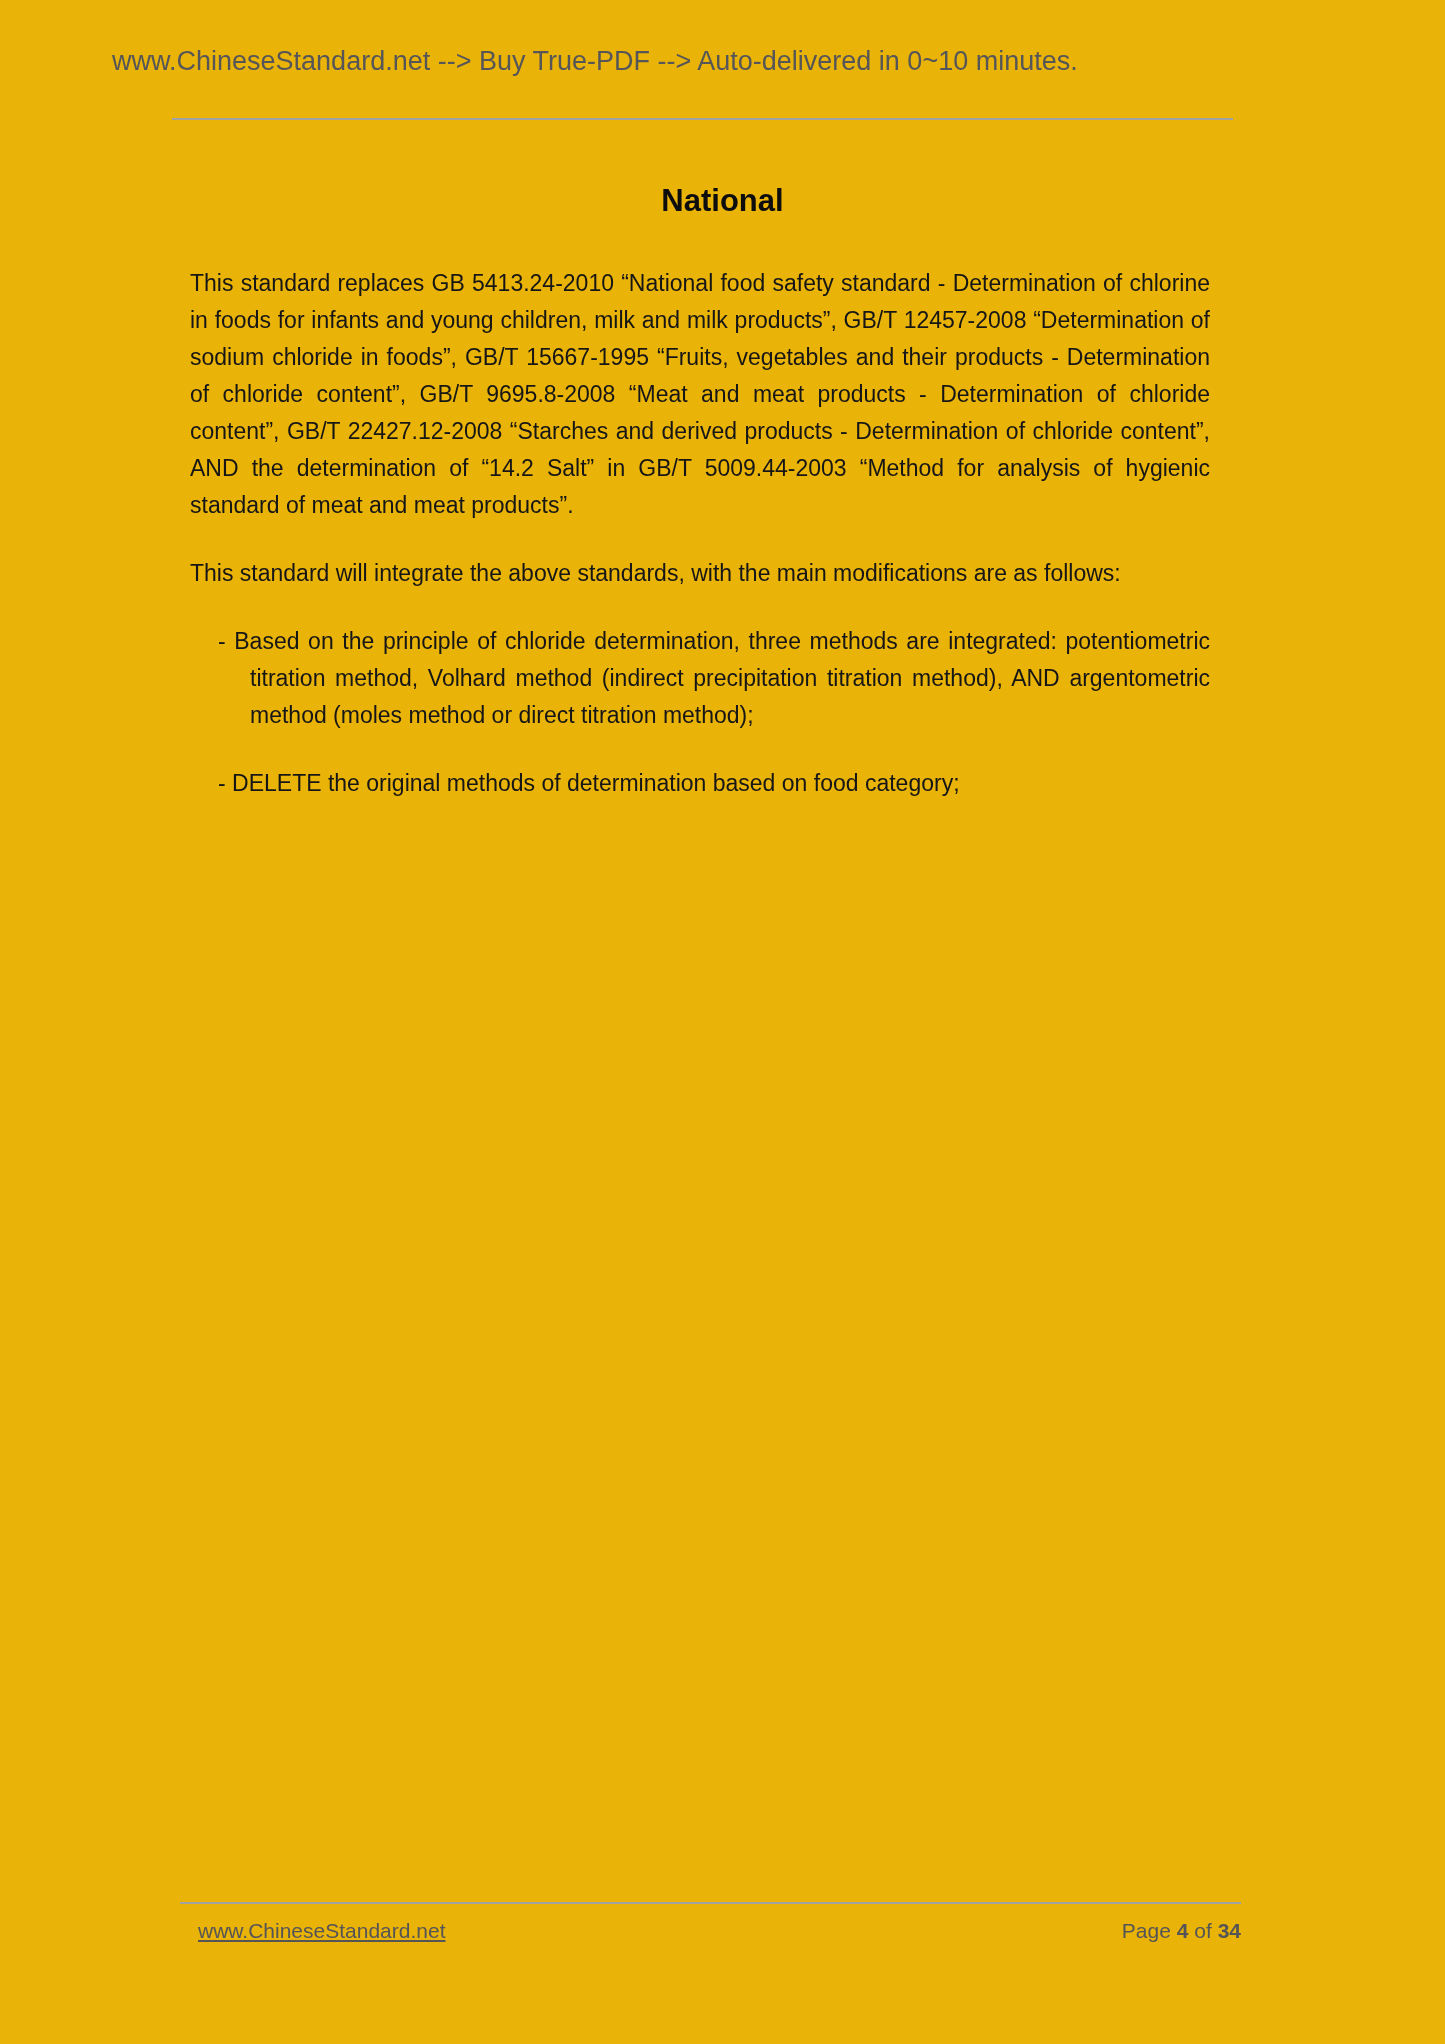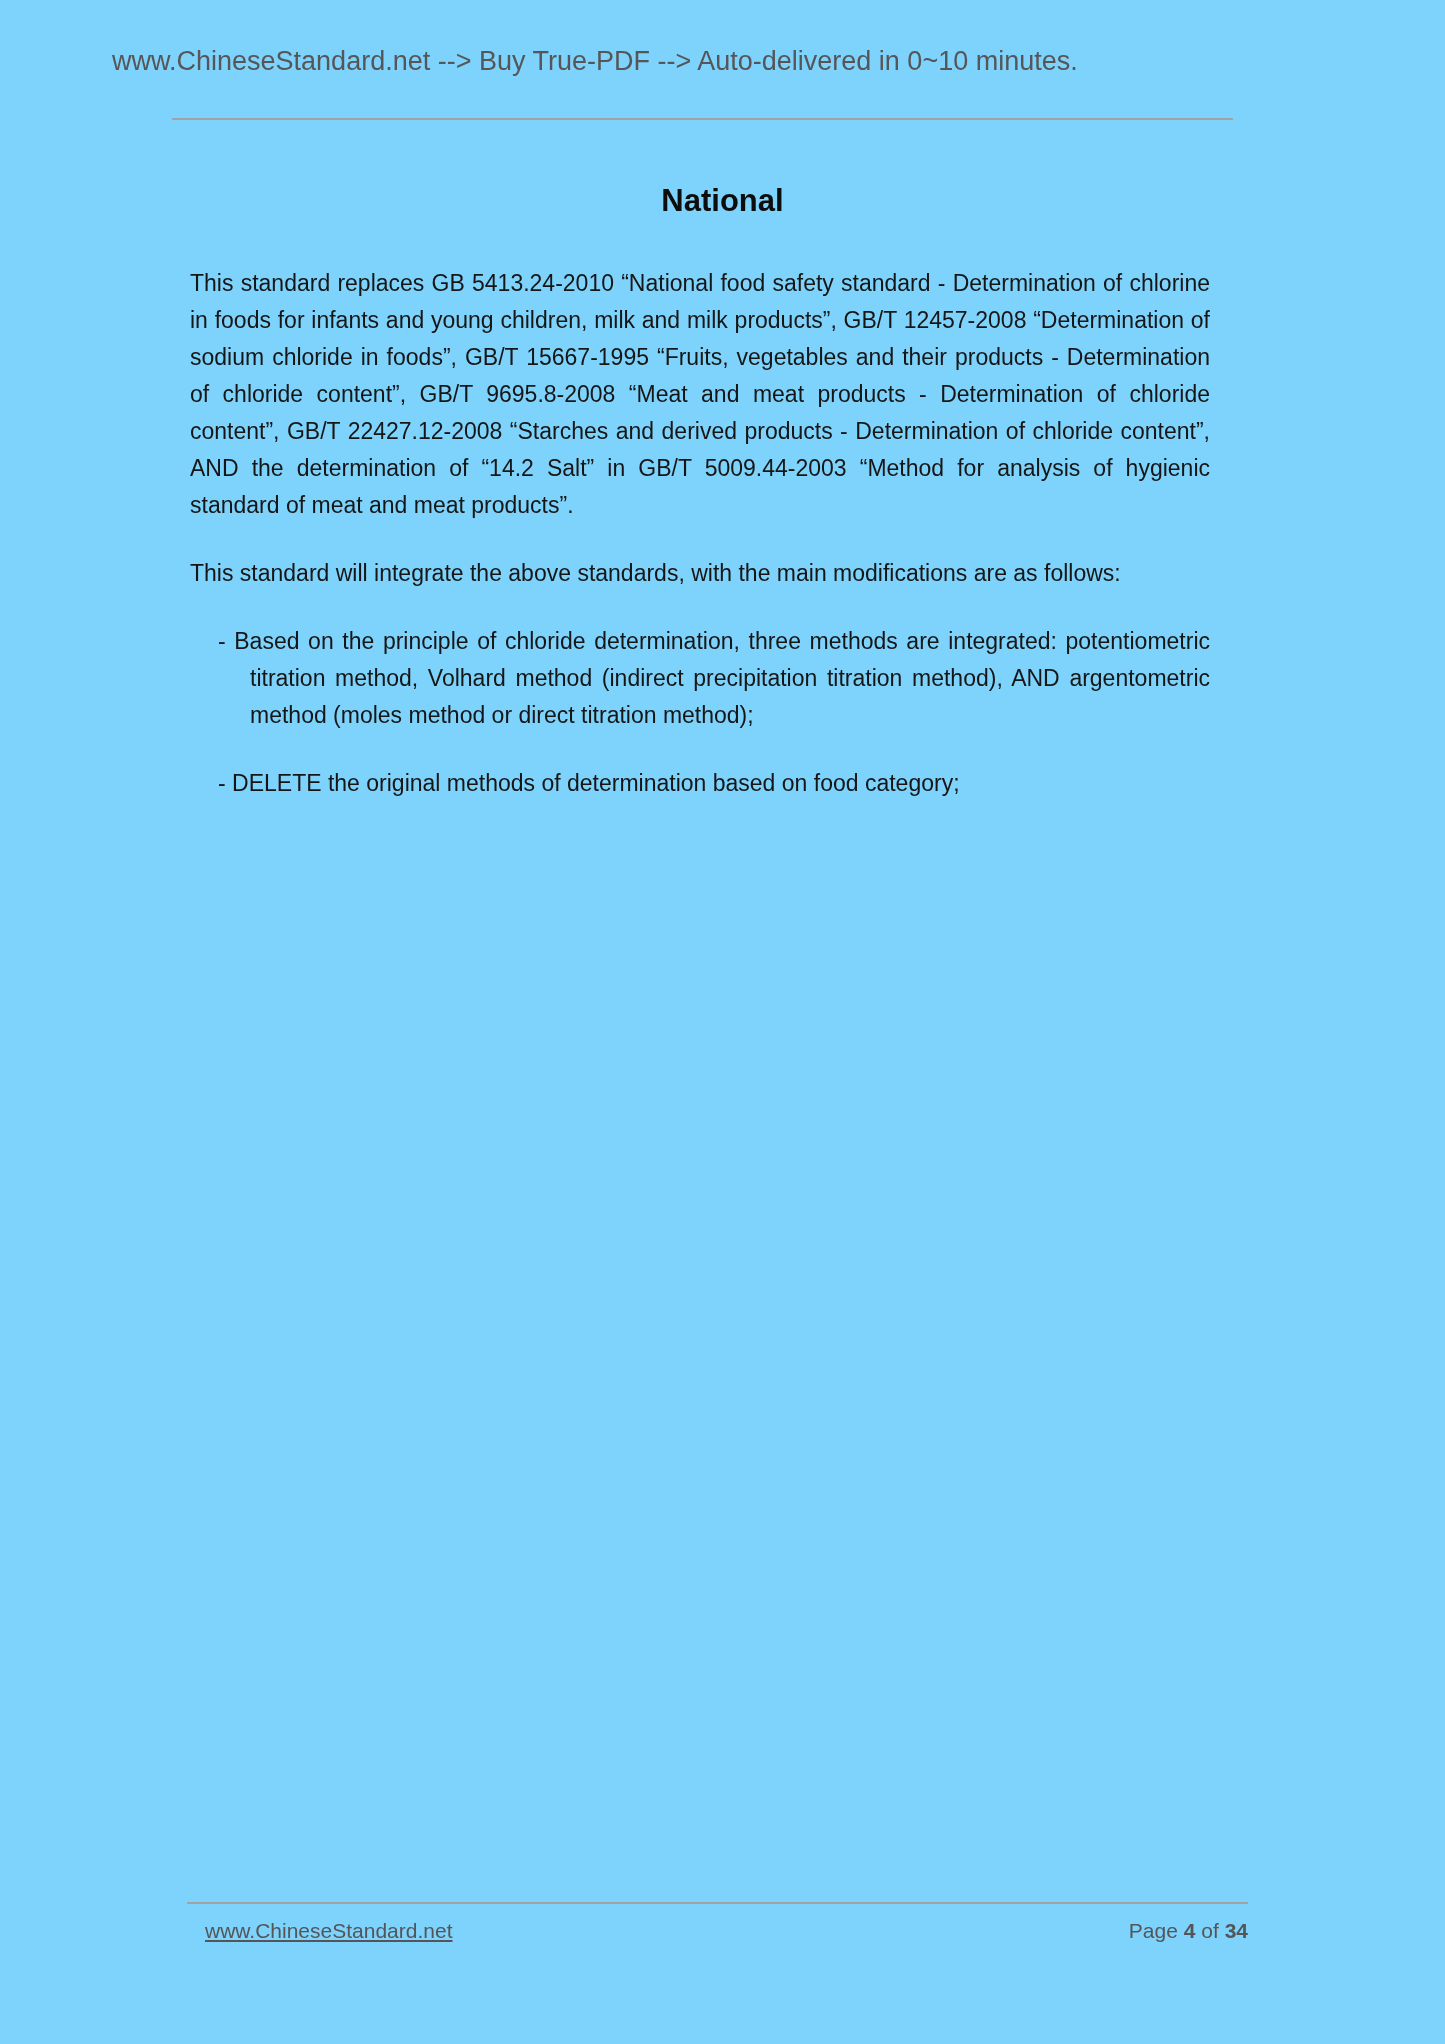--- a/index.html
+++ b/index.html
@@ -4,21 +4,21 @@
 <style>
   html, body {
     margin: 0;
     padding: 0;
     background: #ffffff;
   }
   .page {
     position: relative;
     width: 1445px;
     height: 2044px;
-    background: #7dd3fc;
+    background: #eab308;
     font-family: "Liberation Sans", sans-serif;
     overflow: hidden;
   }
   
   .header-line1 {
     margin: 44px 0 0 112px;
     font-size: 27px;
     line-height: 34px;
     color: #565658;
     white-space: nowrap;
@@ -60,21 +60,21 @@
   .list-item {
     margin: 0 0 31px 0;
     padding-left: 60px;
     text-indent: -32px;
     text-align: justify;
   }
   
   .footer {
     position: absolute;
     top: 1902px;
-    left: 15px;
+    left: 8px;
     width: 1214px;
   }
   .footer-row {
     margin-left: 172px;
     width: 1061px;
     padding-top: 15px;
     display: flex;
     justify-content: space-between;
     align-items: baseline;
     font-size: 21px;

